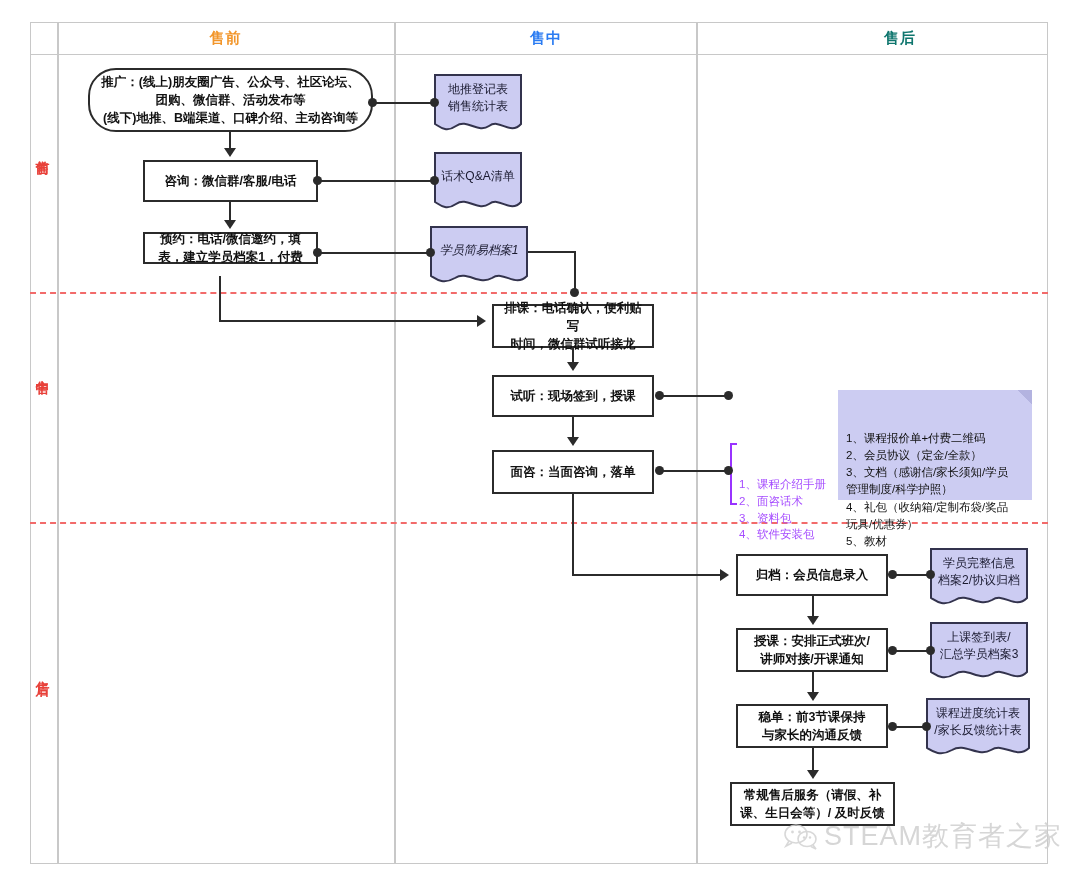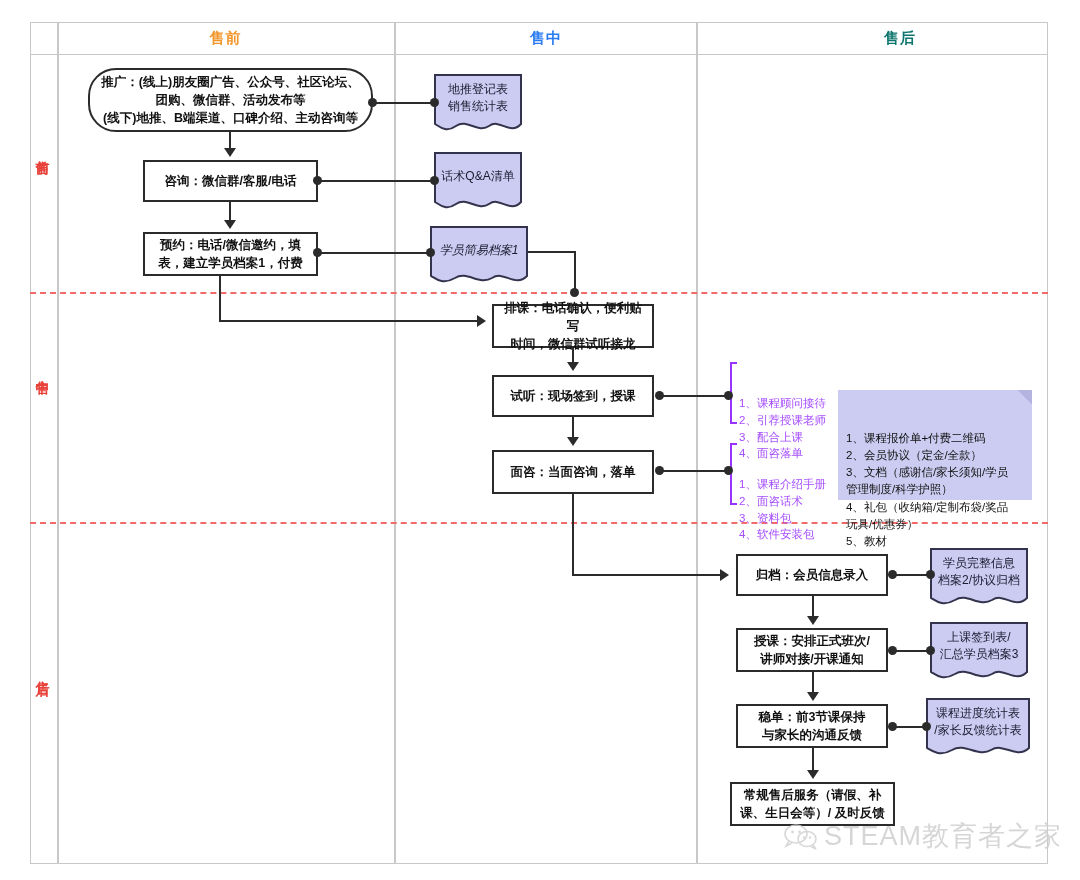--- a/index.html
+++ b/index.html
@@ -76,21 +76,21 @@
 
   <div class="dashsep" style="top:292px;"></div>
   <div class="dashsep" style="top:522px;"></div>
 
   <div class="box round" style="left:88px;top:68px;width:285px;height:64px;white-space:pre-line;">推广：(线上)朋友圈广告、公众号、社区论坛、
 团购、微信群、活动发布等
 (线下)地推、B端渠道、口碑介绍、主动咨询等</div>
 
   <div class="box" style="left:143px;top:160px;width:175px;height:42px;">咨询：微信群/客服/电话</div>
 
-  <div class="box" style="left:143px;top:232px;width:175px;height:44px;white-space:pre-line;">预约：电话/微信邀约，填
+  <div class="box" style="left:143px;top:232px;width:175px;height:32px;white-space:pre-line;">预约：电话/微信邀约，填
 表，建立学员档案1，付费</div>
 
   <div class="doc" style="left:434px;top:74px;width:88px;height:62px;">
     <svg width="88" height="62" viewBox="0 0 88 62">
       <path d="M1 1 H87 V50 C76 62 66 44 55 52 C44 60 33 44 22 52 C12 59 6 53 1 50 Z" fill="#ccccf2" stroke="#33334d" stroke-width="2"></path>
     </svg>
     <div class="doctext" style="height:48px;white-space:pre-line;">地推登记表
 销售统计表</div>
   </div>
 
@@ -140,27 +140,20 @@
   <div class="conn h" style="left:528px;top:251px;width:48px;"></div>
   <div class="conn v" style="left:574px;top:251px;height:43px;"></div>
   <div class="dot" style="left:570px;top:288px;"></div>
 
   <div class="arrow-d" style="left:567px;top:362px;"></div>
   <div class="conn v" style="left:572px;top:348px;height:16px;"></div>
 
   <div class="arrow-d" style="left:567px;top:437px;"></div>
   <div class="conn v" style="left:572px;top:417px;height:22px;"></div>
 
-  <div class="note" style="left:730px;top:362px;width:96px;height:62px;">
-    <span class="brk"></span>
-    <span>1、课程顾问接待
-2、引荐授课老师
-3、配合上课
-4、面咨落单</span>
-  </div>
   <div class="conn h" style="left:660px;top:395px;width:68px;"></div>
   <div class="dot" style="left:655px;top:391px;"></div>
   <div class="dot" style="left:724px;top:391px;"></div>
 
   <div class="note" style="left:730px;top:443px;width:96px;height:62px;">
     <span class="brk"></span>
     <span>1、课程介绍手册
 2、面咨话术
 3、资料包
 4、软件安装包</span>

